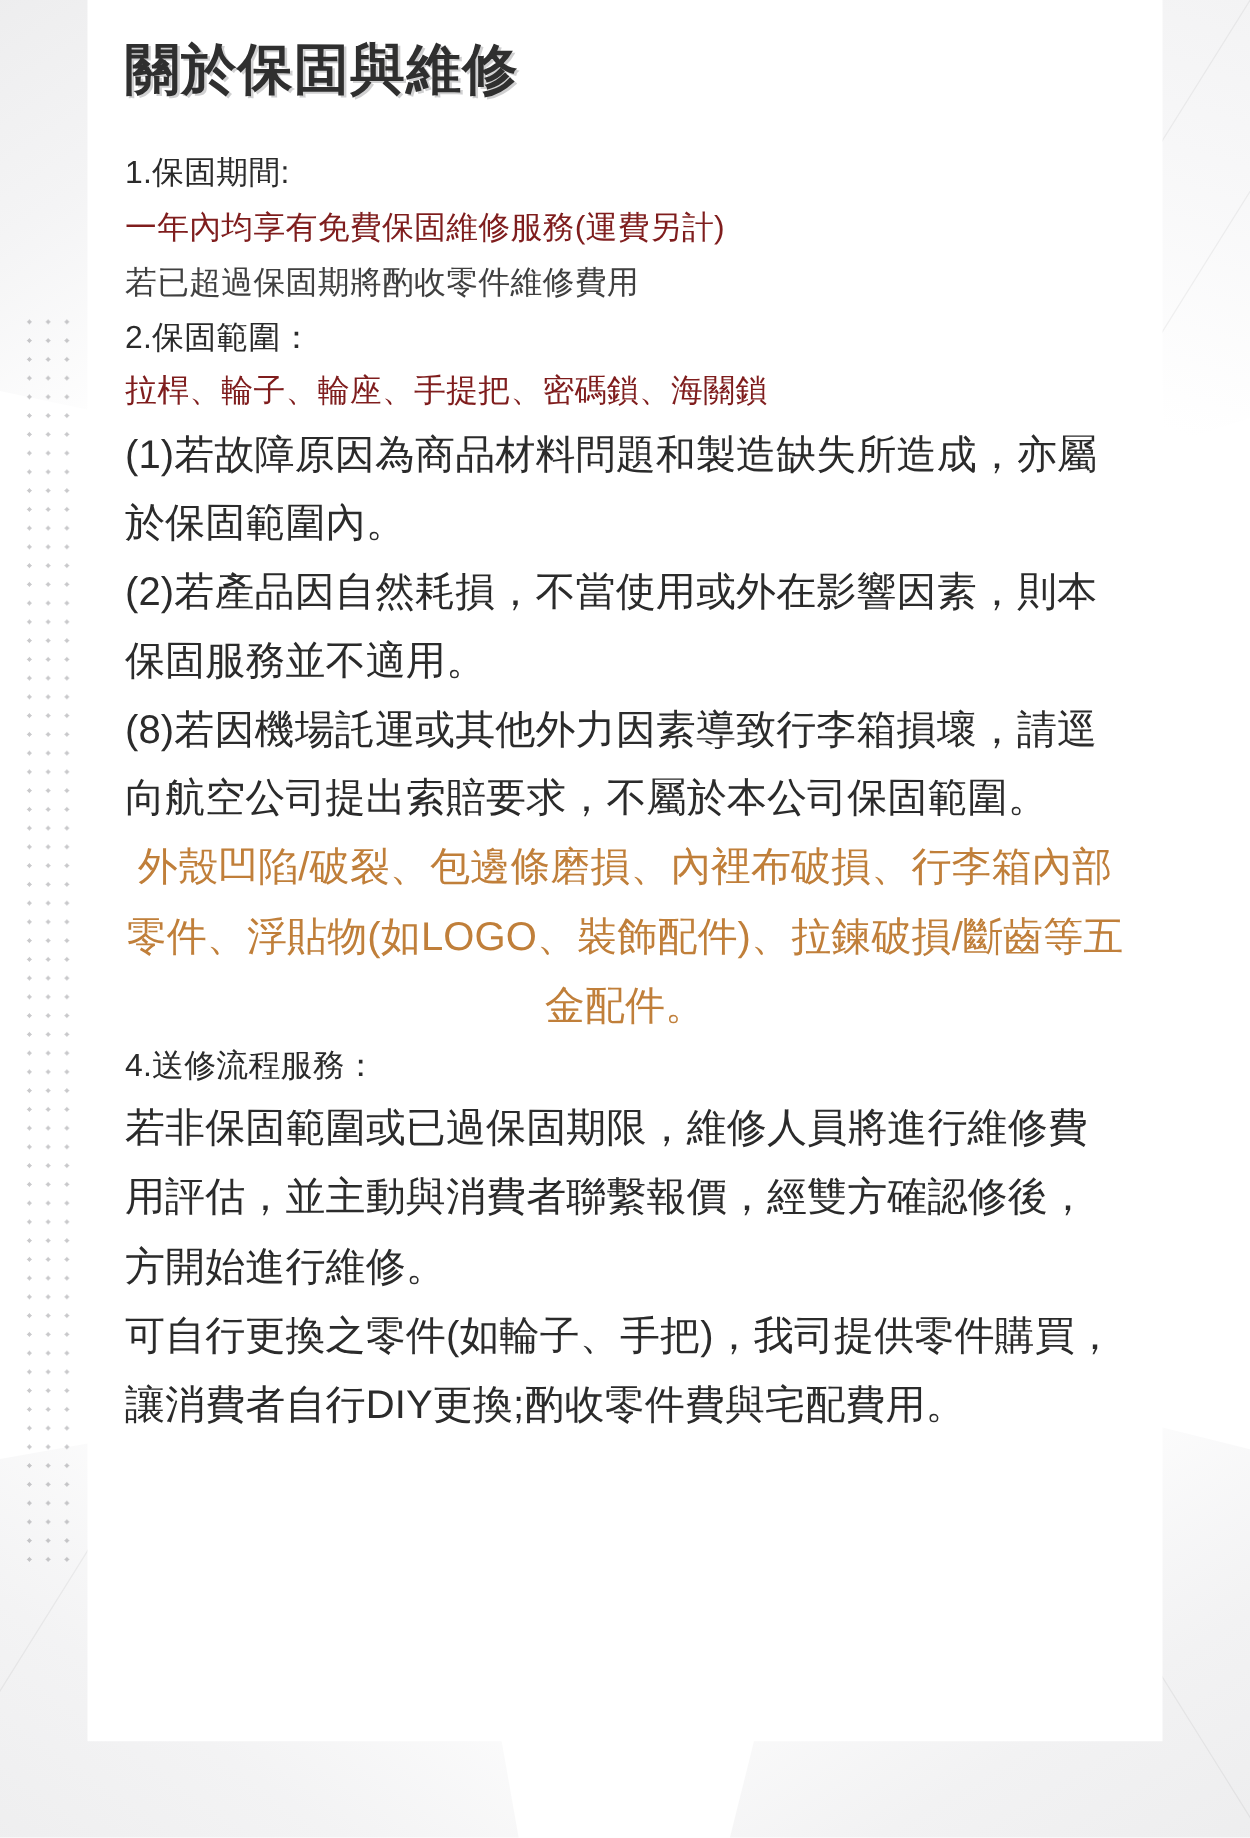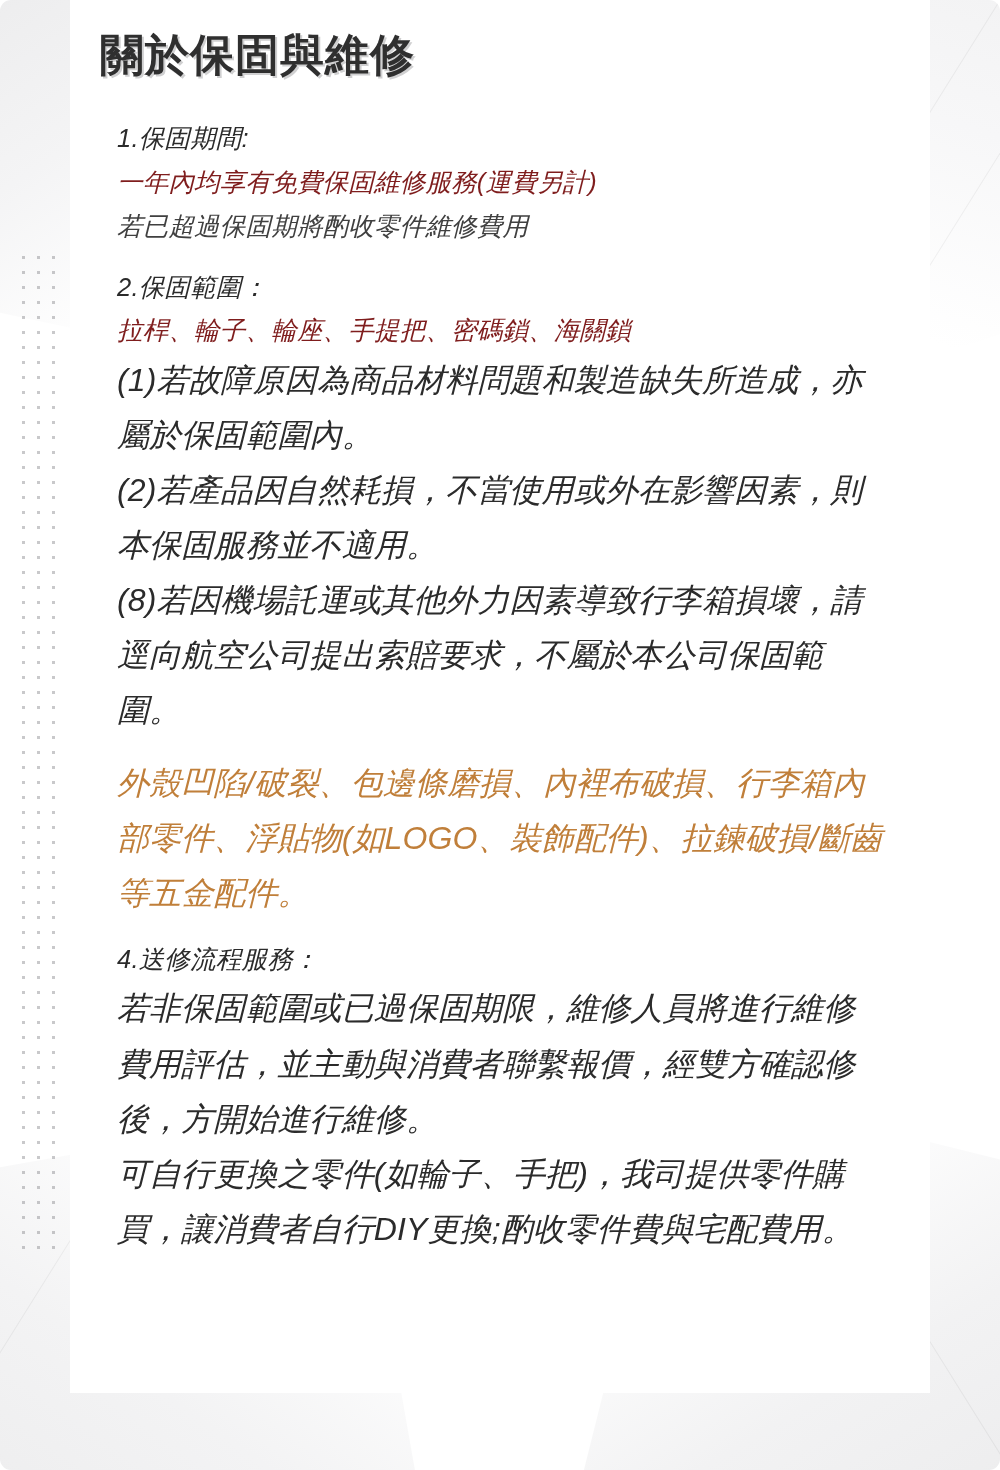--- a/index.html
+++ b/index.html
@@ -14,21 +14,20 @@
     overflow: hidden;
     position: relative;
   }
 
   
   .page {
     position: absolute;
     inset: 0;
     background: #ffffff;
     overflow: hidden;
-    border-radius: 11px;
   }
   .bg-grad-tl {
     position: absolute;
     left: -60px;
     top: -80px;
     width: 420px;
     height: 420px;
     background: linear-gradient(135deg, #e9e9ea 0%, #f4f4f5 45%, #ffffff 75%);
     transform: rotate(12deg);
     pointer-events: none;
@@ -123,31 +122,30 @@
     letter-spacing: 0.2px;
     white-space: pre-wrap;
   }
   .line.accent {
     color: #7f1d1d;
   }
   .line.heading {
     color: #2b2b2b;
   }
   .block {
-    margin: 17px;
+    margin: 0;
     padding: 0;
-    font-style: italic;
   }
   .para {
     font-size: 32px;
     line-height: 1.72;
     color: #2b2b2b;
     letter-spacing: 0.1px;
   }
-  .para.accent { color: #c07f3a; }
+  .para.accent { color: #c07f3a; text-align: center; }
 </style>
 </head>
 <body>
 
 <div class="page">
   <div class="bg-grad-tl"></div>
   <div class="bg-grad-tr"></div>
   <div class="bg-grad-bl"></div>
   <div class="bg-grad-br"></div>
   <div class="bg-line bg-line-tr1"></div>

